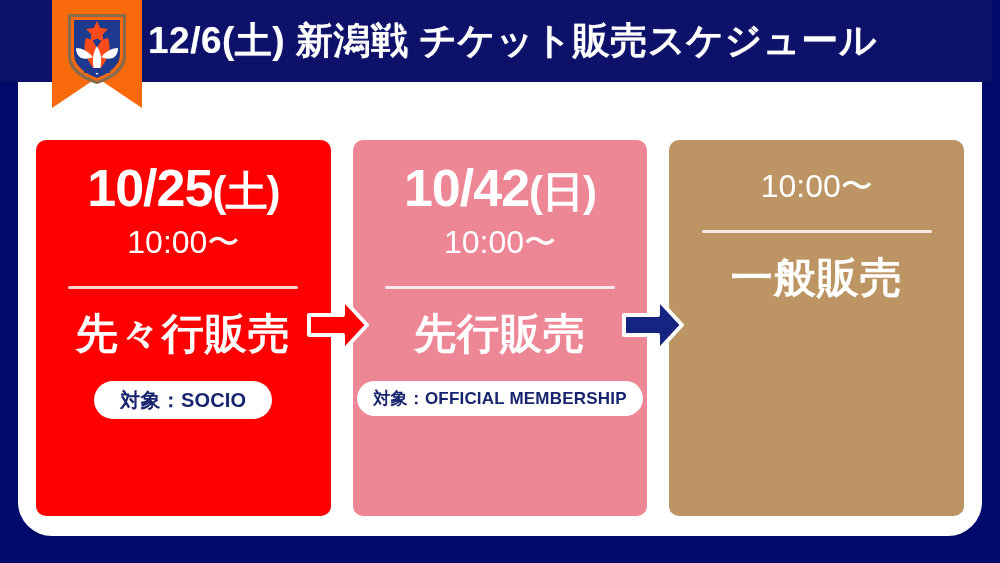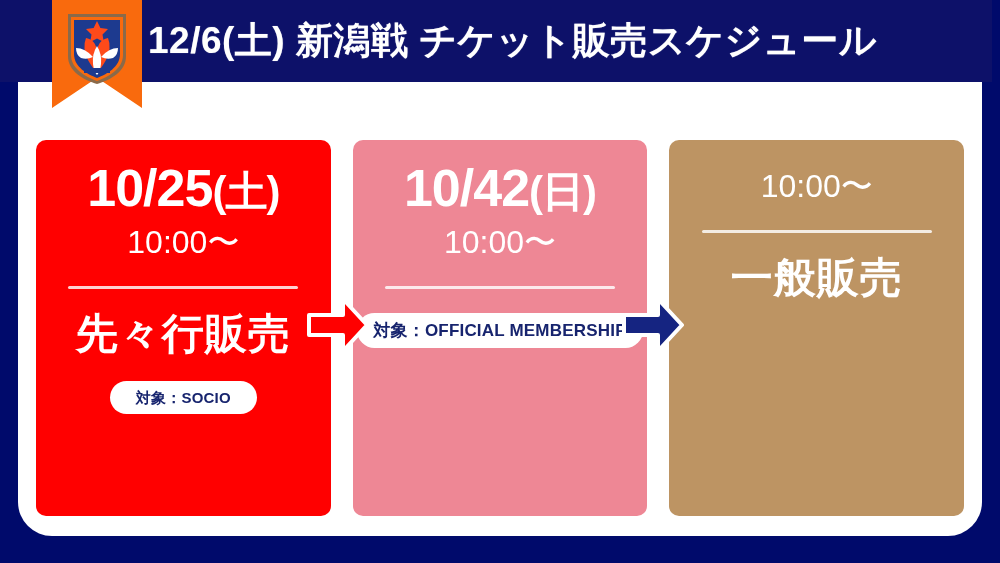--- a/index.html
+++ b/index.html
@@ -136,21 +136,21 @@
     line-height: 1.1;
     margin-top: 22px;
     letter-spacing: 1px;
     white-space: nowrap;
   }
   .badge {
     margin-top: 24px;
     background: #ffffff;
     color: #17246e;
     border-radius: 40px;
-    font-size: 15px;
+    font-size: 20px;
     font-weight: 700;
     letter-spacing: 0.2px;
     padding: 9px 26px;
     white-space: nowrap;
     line-height: 1;
   }
   .badge.small {
     font-size: 17px;
     padding: 9px 16px;
   }
@@ -202,20 +202,21 @@
       <div class="card-type">先々行販売</div>
       <div class="badge">対象：SOCIO</div>
     </div>
 
     <div class="card" style="background:#ee8795;">
       <div class="card-date">
         <span>10/42</span><span class="dow">(日)</span>
       </div>
       <div class="card-time">10:00〜</div>
       <div class="divider"></div>
+      <div class="card-type">先行販売</div>
       <div class="badge small">対象：OFFICIAL MEMBERSHIP</div>
     </div>
 
     <div class="card" style="background:#bd9463;">
       <div class="card-time">10:00〜</div>
       <div class="divider"></div>
       <div class="card-type">一般販売</div>
     </div>
 
   </div>

